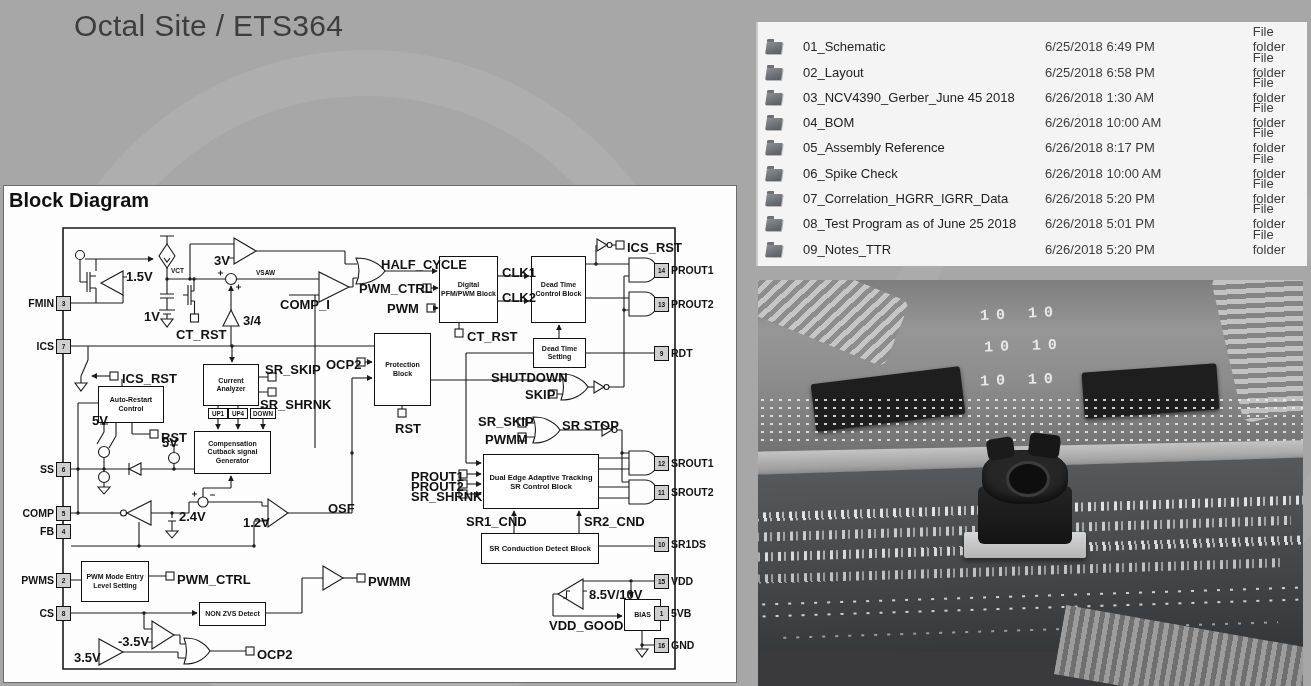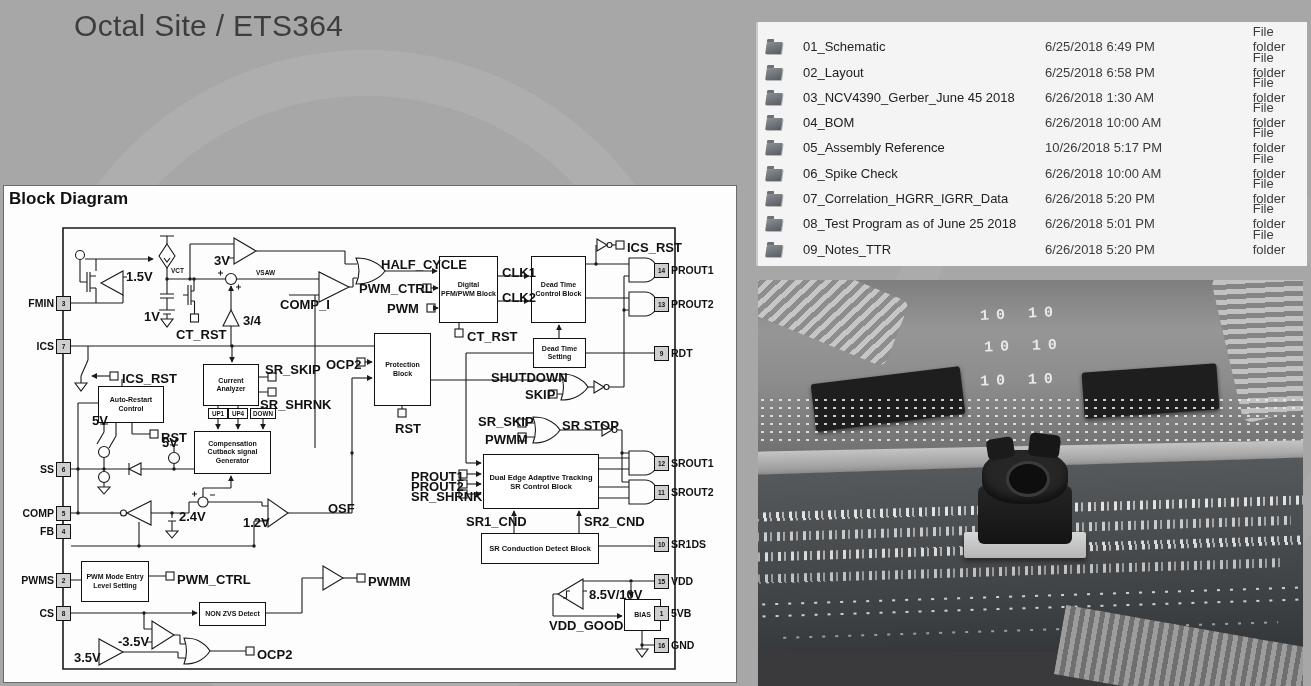--- a/index.html
+++ b/index.html
@@ -15,21 +15,21 @@
   .filepanel{position:absolute;left:758px;top:22px;width:549px;height:244px;background:#f4f4f4;box-shadow:-2px 0 0 #c9c9c9;padding-top:7px;box-sizing:border-box;}
   .frow{display:flex;align-items:flex-end;height:25.3px;padding-left:8px;gap:12px;}
   .fico{width:16px;height:12px;position:relative;margin-right:9px;background:linear-gradient(160deg,#8a8f94,#575c62);border-radius:1px;transform:skewX(-8deg);box-shadow:1px 1px 0 rgba(0,0,0,.25);flex:none;}
   .fico::before{content:"";position:absolute;left:0;top:-3px;width:7px;height:3px;background:#6d7277;border-radius:1px 1px 0 0;}
   .fname{width:242px;font-size:13px;color:#222;white-space:nowrap;overflow:hidden;}
   .fdate{width:206px;font-size:13px;color:#3c3c3c;}
   .ftype{font-size:13px;color:#3c3c3c;}
 
   
   .diagram{position:absolute;left:3px;top:185px;width:734px;height:498px;background:#fdfdfd;border:1px solid #6b6b6b;box-sizing:border-box;}
-  .dg-title{position:absolute;left:5px;top:3px;font-size:17px;font-weight:bold;color:#111;}
+  .dg-title{position:absolute;left:5px;top:3px;font-size:20px;font-weight:bold;color:#111;}
   .dg-svg{position:absolute;left:0;top:0;}
   .blk{position:absolute;border:1.4px solid #111;background:#fff;display:flex;align-items:center;justify-content:center;text-align:center;font-size:7px;font-weight:600;line-height:1.2;color:#111;box-sizing:border-box;padding:1px;}
   .sg{position:absolute;font-size:13px;font-weight:600;line-height:1;color:#111;white-space:nowrap;}
   .sgr{text-align:right;width:46px;}
   .ubox{position:absolute;border:1px solid #111;font-size:6.3px;font-weight:600;color:#111;display:flex;align-items:center;justify-content:center;background:#fff;box-sizing:border-box;}
   .pinL,.pinR{position:absolute;display:flex;align-items:center;height:16px;}
   .pinL{left:0;width:67px;justify-content:flex-end;}
   .pinR{left:650px;}
   .pname{font-size:10.5px;font-weight:bold;color:#111;margin:0 2px;}
   .pbox{width:15px;height:15px;border:1.6px solid #111;background:#cfcfcf;color:#111;font-size:6.5px;font-weight:bold;display:flex;align-items:center;justify-content:center;box-sizing:border-box;flex:none;}
@@ -85,21 +85,21 @@
     </div>
   <div class="frow">
       <span class="fico"></span>
       <span class="fname">04_BOM</span>
       <span class="fdate">6/26/2018 10:00 AM</span>
       <span class="ftype">File folder</span>
     </div>
   <div class="frow">
       <span class="fico"></span>
       <span class="fname">05_Assembly Reference</span>
-      <span class="fdate">10/26/2018 5:17 PM</span>
+      <span class="fdate">6/26/2018 8:17 PM</span>
       <span class="ftype">File folder</span>
     </div>
   <div class="frow">
       <span class="fico"></span>
       <span class="fname">06_Spike Check</span>
       <span class="fdate">6/26/2018 10:00 AM</span>
       <span class="ftype">File folder</span>
     </div>
   <div class="frow">
       <span class="fico"></span>

